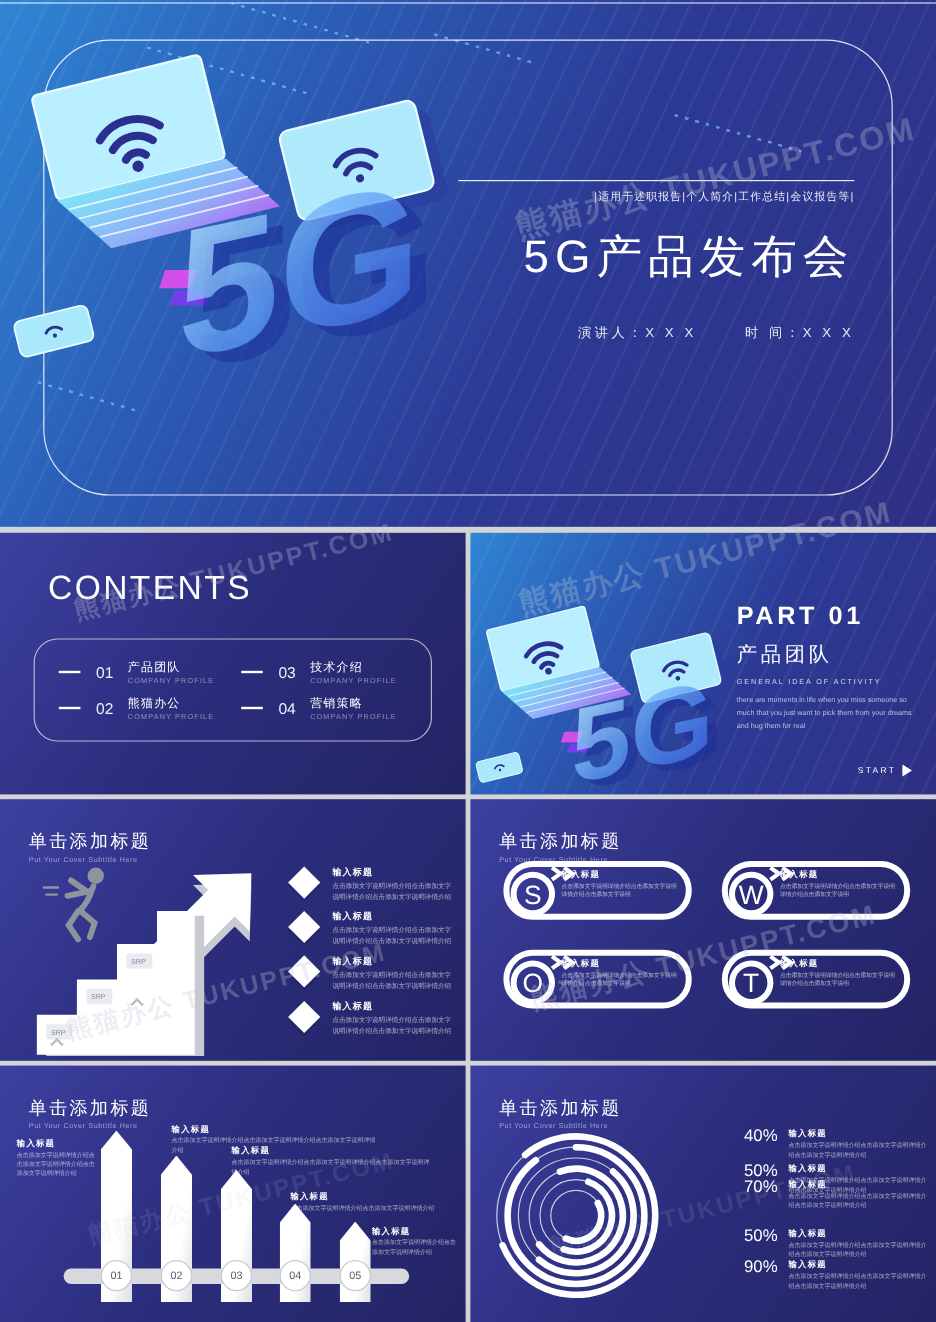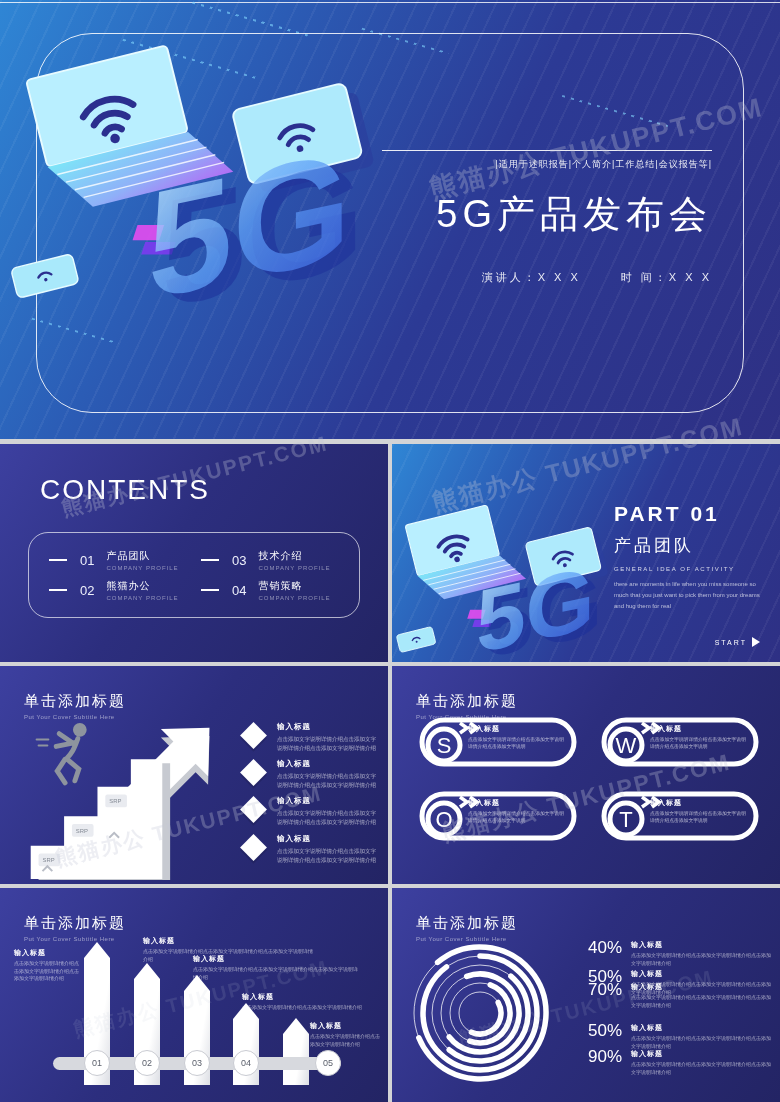--- a/index.html
+++ b/index.html
@@ -70,21 +70,21 @@
   .a-col{position:absolute;width:26px;background:linear-gradient(100deg,#ffffff 62%,#dcdee4);
          clip-path:polygon(0 16px,50% 0,100% 16px,100% 100%,0 100%);}
   .a-circ{position:absolute;top:162px;width:26px;height:26px;border-radius:50%;background:#fff;border:1px solid #c9cbd2;
           box-sizing:border-box;display:flex;align-items:center;justify-content:center;font-size:9px;color:#5a5f6b;}
   .a-label{position:absolute;}
   .a-title{font-size:7px;font-weight:700;letter-spacing:1px;}
   .a-body{font-size:5px;line-height:1.5;color:rgba(255,255,255,.58);margin-top:2px;}
   
   .s7{left:392px;top:888px;width:388px;height:214px;color:#fff;}
   .r-row{position:absolute;left:196px;display:flex;gap:9px;width:186px;}
-  .r-pct{font-size:17px;font-weight:400;flex:none;}
+  .r-pct{font-size:14px;font-weight:400;flex:none;margin-left:32px;}
   .r-title{font-size:7px;font-weight:700;letter-spacing:1px;margin-top:2px;}
   .r-body{font-size:5px;line-height:1.5;color:rgba(255,255,255,.58);margin-top:2px;}
 </style>
 </head>
 <body>
 
 <svg width="0" height="0" style="position:absolute" aria-hidden="true">
   <defs>
     <linearGradient id="g5g" x1="0" y1="0" x2="1" y2="1">
       <stop offset="0" stop-color="#c6ecff" stop-opacity=".95"></stop>
@@ -360,21 +360,21 @@
       </div>
     <div class="a-circ" style="left:134px;">
         <span>02</span>
       </div>
     <div class="a-circ" style="left:184px;">
         <span>03</span>
       </div>
     <div class="a-circ" style="left:233px;">
         <span>04</span>
       </div>
-    <div class="a-circ" style="left:283px;margin-left:32px;">
+    <div class="a-circ" style="left:283px;">
         <span>05</span>
       </div>
     <div class="a-label" style="left:14px;top:60px;width:66px;text-align:left;">
       <div class="a-title">输入标题</div>
         <div class="a-body">点击添加文字说明详情介绍点击添加文字说明详情介绍点击添加文字说明详情介绍</div>
     </div>
     <div class="a-label" style="left:143px;top:48px;width:172px;">
       <div class="a-title">输入标题</div>
         <div class="a-body">点击添加文字说明详情介绍点击添加文字说明详情介绍点击添加文字说明详情介绍</div>
     </div>

